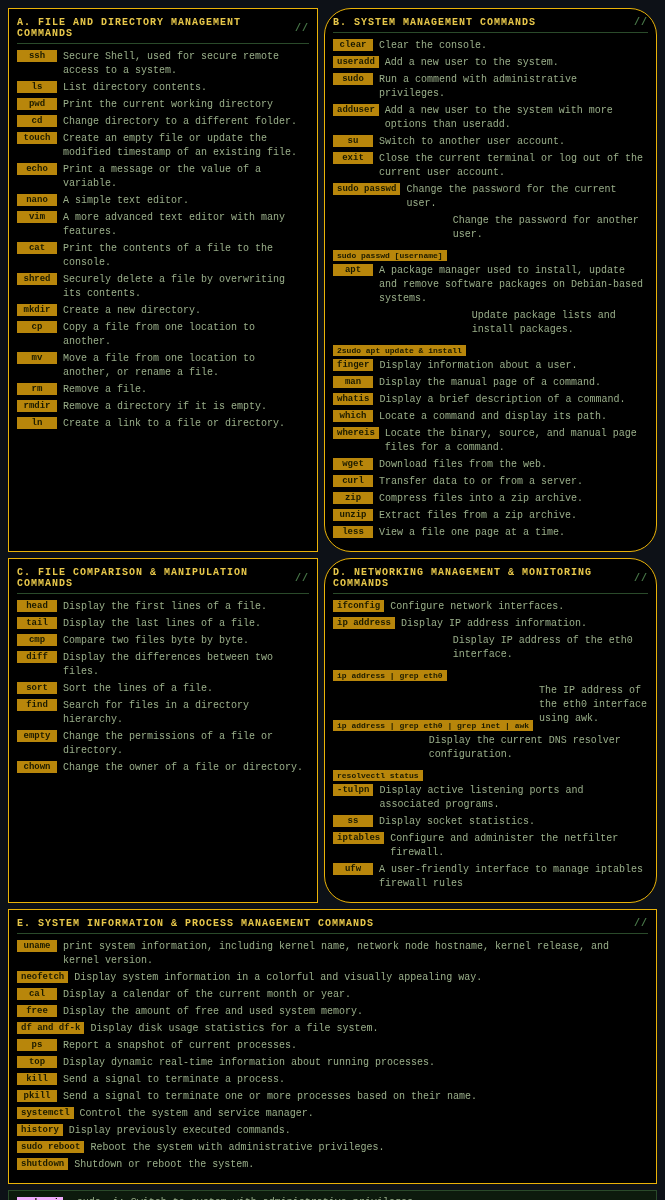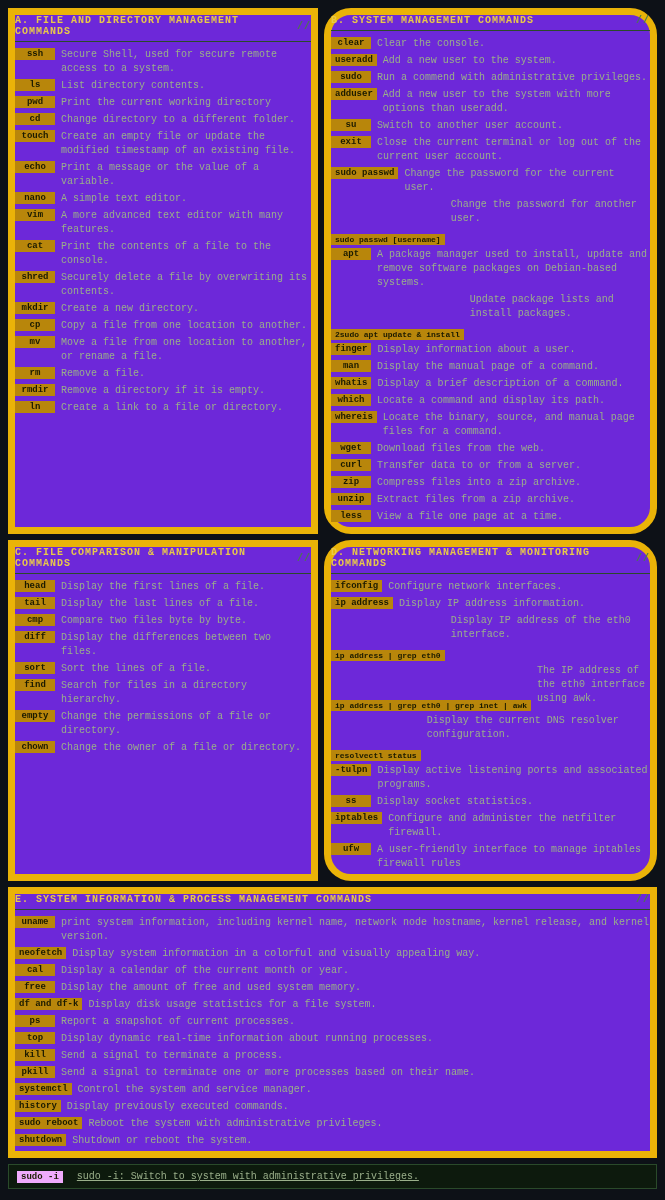--- a/index.html
+++ b/index.html
@@ -16,23 +16,23 @@
       padding: 8px;
       display: flex;
       flex-direction: column;
       gap: 6px;
     }
     .top-row {
       display: flex;
       gap: 6px;
     }
     .panel {
-      background-color: #6d28d9;
-      border: 7px solid #eab308;
-      padding: 0;
+      background-color: #000000;
+      border: 1px solid #eab308;
+      padding: 8px;
       flex: 1;
     }
     .panel-header {
       color: #e8c84a;
       font-weight: bold;
       font-size: 10px;
       letter-spacing: 1px;
       border-bottom: 1px solid #2a4a2a;
       padding-bottom: 4px;
       margin-bottom: 6px;

